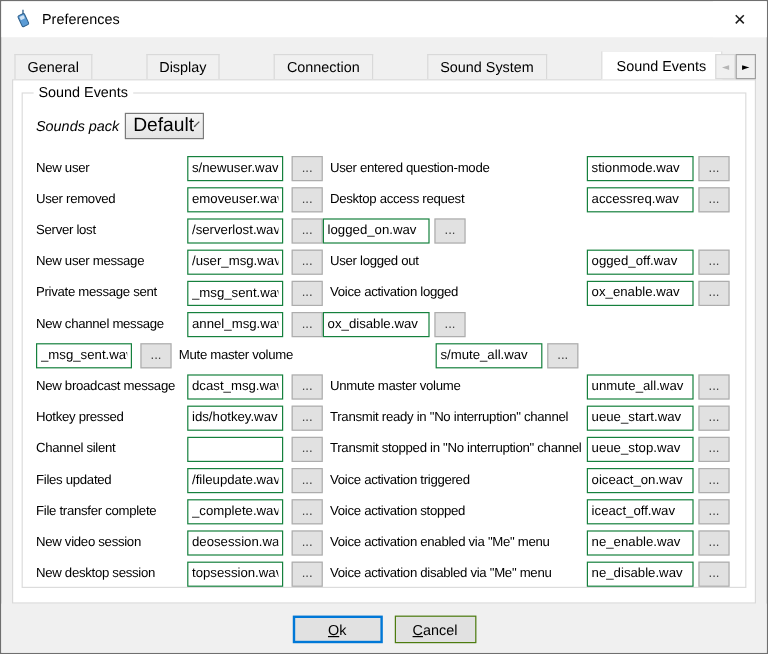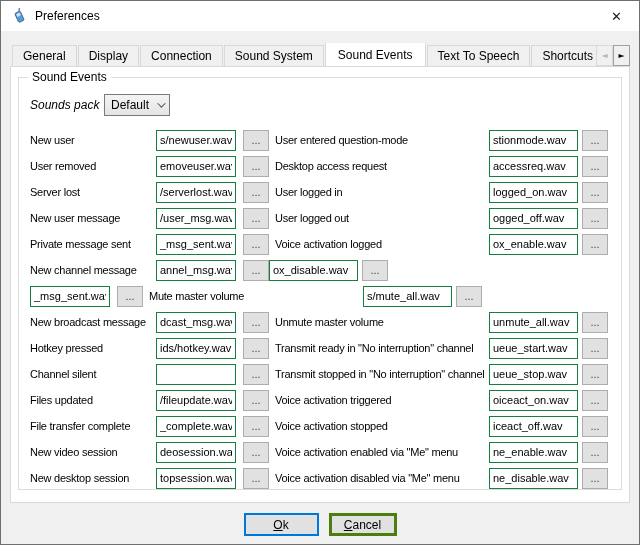--- a/index.html
+++ b/index.html
@@ -8,54 +8,54 @@
   .dialog { width: 640px; height: 545px; background:#f0f0f0; border:1px solid #6f6f6f; position:relative; overflow:hidden; }
 
   
   .titlebar { height:30px; background:#ffffff; display:flex; align-items:center; }
   .app-icon { width:16px; height:16px; margin-left:10px; display:inline-block; }
   .title { margin-left:8px; font-size:12px; }
   .close { margin-left:auto; width:45px; height:30px; border:none; background:#ffffff; font-size:13px; color:#1a1a1a; cursor:default; font-family: "Liberation Sans", sans-serif; }
 
   
   .tab-area { position:relative; margin:12px 9px 0 9px; }
-  .tab-strip { display:flex; align-items:flex-end; height:23px; overflow:hidden; white-space:nowrap; padding-left:2px; }
+  .tab-strip { display:flex; align-items:flex-end; height:23px; overflow:hidden; white-space:nowrap; padding-left:2px;gap:44px; }
   .tab { flex:0 0 auto; padding:3px 10px; background:#f0f0f0; border:1px solid #d9d9d9; border-bottom:none; margin-right:1px; font-size:12px; cursor:default; }
   .tab.active { padding:5px 12px 4px; background:#fff; position:relative; z-index:3; margin-bottom:-1px; border:1px solid #d9d9d9; border-bottom:1px solid #ffffff; }
   .tab-scroll { position:absolute; right:0; top:2px; z-index:4; display:flex; }
   .scroll-btn { width:17px; height:21px; background:#f0f0f0; border:1px solid #a0a0a0; font-size:8px; padding:0; color:#000; line-height:19px; text-align:center; font-family:"DejaVu Sans", sans-serif; }
   .scroll-btn.disabled { color:#b5b5b5; border-color:#d9d9d9; }
 
   .tab-page { position:relative; z-index:1; background:#ffffff; border:1px solid #d9d9d9; height:437px; }
 
   
   .groupbox { position:relative; margin:10px 7px 0 7px; height:413px; border:1px solid #dcdcdc; }
   .group-title { position:absolute; top:-8px; left:9px; background:#ffffff; padding:0 4px; font-size:12px; }
 
   .sp-row { display:flex; align-items:center; padding:16px 0 0 11px; height:38px; }
   .sp-label { width:74px; font-size:12px;font-style:italic; }
   .combo { width:66px; height:22px; border:1px solid #7a7a7a; background:linear-gradient(180deg,#f4f4f4,#e4e4e4); display:flex; align-items:center; padding:0 6px; cursor:default; }
-  .combo-value { flex:1; font-size:12px; }
+  .combo-value { flex:1; font-size:16px; }
   .combo-chevron { width:6px; height:6px; border:solid #505050; border-width:0 1px 1px 0; transform:rotate(45deg) translateY(-2px); display:inline-block; }
 
   
   .rows { margin-top:11px; }
   .row { display:flex; align-items:center; height:26px; padding-left:11px; }
   .lbl { font-size:11px; letter-spacing:-0.25px; white-space:nowrap; overflow:visible; }
   .lbl-l { width:126px; }
   .lbl-r { width:214px; margin-left:6px; }
   .fld { height:21px; border:1px solid #15803d; background:#fff; font-family:"Liberation Sans","DejaVu Sans",sans-serif; font-size:11px; padding:1px 3px; color:#000; }
   .fld-l { width:80px; }
   .fld-r { width:89px; }
   .browse { width:26px; height:21px; margin-left:7px; background:#e1e1e1; border:1px solid #adadad; font-size:11px; color:#444; line-height:17px; text-align:center; padding:0; cursor:default; }
   .browse-r { margin-left:4px; }
 
   
   .footer { height:42px; display:flex; justify-content:center; gap:10px; padding-top:10px; background:#f0f0f0; }
-  .btn { height:23px; background:#e1e1e1; border:3px solid #4d7c0f; font-family:"Liberation Sans",sans-serif; font-size:12px; color:#000; cursor:default; }
+  .btn { height:23px; background:#e1e1e1; border:1px solid #4d7c0f; font-family:"Liberation Sans",sans-serif; font-size:12px; color:#000; cursor:default; }
   .btn.ok { width:75px; border:2px solid #0078d7;text-align:center; }
   .btn.cancel { width:68px; }
 </style>
 </head>
 <body>
 
 <div class="dialog">
 
   <div class="titlebar">
     <span class="app-icon">
@@ -113,21 +113,20 @@
               <input class="fld fld-l" type="text" spellcheck="false" value="emoveuser.wav" style="">
               <button class="browse">...</button>
               <span class="lbl lbl-r">Desktop access request</span>
               <input class="fld fld-r" type="text" spellcheck="false" value="accessreq.wav" style="">
               <button class="browse browse-r">...</button>
             </div>
             <div class="row">
               <span class="lbl lbl-l">Server lost</span>
               <input class="fld fld-l" type="text" spellcheck="false" value="/serverlost.wav" style="">
               <button class="browse">...</button>
-              <span class="lbl lbl-r">User logged in</span>
               <input class="fld fld-r" type="text" spellcheck="false" value="logged_on.wav" style="">
               <button class="browse browse-r">...</button>
             </div>
             <div class="row">
               <span class="lbl lbl-l">New user message</span>
               <input class="fld fld-l" type="text" spellcheck="false" value="/user_msg.wav" style="">
               <button class="browse">...</button>
               <span class="lbl lbl-r">User logged out</span>
               <input class="fld fld-r" type="text" spellcheck="false" value="ogged_off.wav" style="">
               <button class="browse browse-r">...</button>

